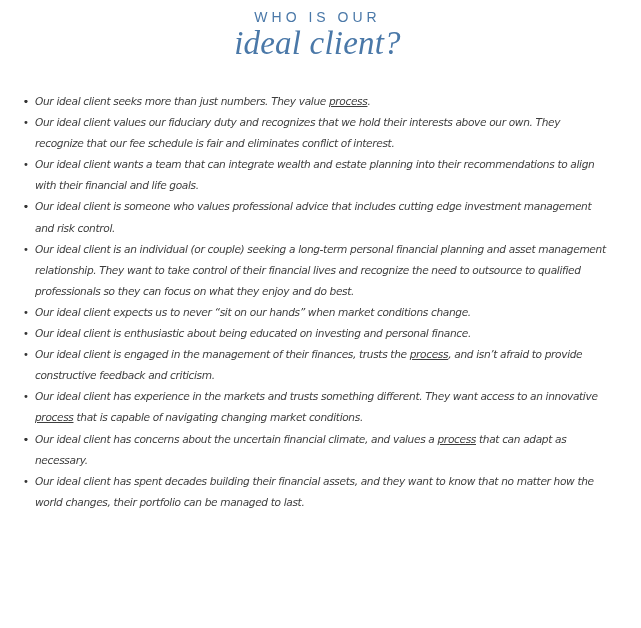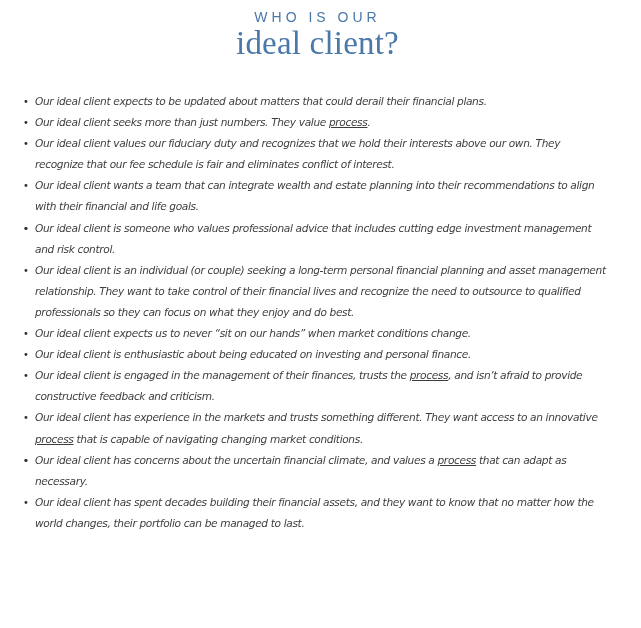--- a/index.html
+++ b/index.html
@@ -27,20 +27,21 @@
       letter-spacing: 4px;
       line-height: 18px;
       margin-left: 18px;
     }
     .heading .title {
       font-family: "Liberation Serif", serif;
       font-size: 33px;
       line-height: 34px;
       margin-left: 18px;
       letter-spacing: 0.2px;
+      font-style: italic;
     }
     ul.client-list {
       position: absolute;
       top: 91px;
       left: 0;
       margin: 0;
       padding: 0 0 0 35px;
       width: 572px;
       list-style: none;
     }
@@ -69,21 +70,21 @@
   </style>
 </head>
 <body>
 
 <div class="heading">
   <div class="kicker">WHO IS OUR</div>
   <div class="title">ideal client?</div>
 </div>
 
 <ul class="client-list">
-  <li><span class="bullet">•</span><span>Our ideal client expects to be updated about matters that could derail their financial plans.</span></li>
+  <li><span class="bullet">•</span></li>
   <li><span class="bullet">•</span><span>Our ideal client seeks more than just numbers. They value </span><a>process</a><span>.</span></li>
   <li><span class="bullet">•</span><span>Our ideal client values our fiduciary duty and recognizes that we hold their interests above our own. They recognize that our fee schedule is fair and eliminates conflict of interest.</span></li>
   <li><span class="bullet">•</span><span>Our ideal client wants a team that can integrate wealth and estate planning into their recommendations to align with their financial and life goals.</span></li>
   <li><span class="bullet">•</span></li>
   <li><span class="bullet">•</span><span>Our ideal client is someone who values professional advice that includes cutting edge investment management and risk control.</span></li>
   <li><span class="bullet">•</span><span>Our ideal client is an individual (or couple) seeking a long-term personal financial planning and asset management relationship. They want to take control of their financial lives and recognize the need to outsource to qualified professionals so they can focus on what they enjoy and do best.</span></li>
   <li><span class="bullet">•</span><span>Our ideal client expects us to never “sit on our hands” when market conditions change.</span></li>
   <li><span class="bullet">•</span><span>Our ideal client is enthusiastic about being educated on investing and personal finance.</span></li>
   <li><span class="bullet">•</span><span>Our ideal client is engaged in the management of their finances, trusts the </span><a>process</a><span>, and isn’t afraid to provide constructive feedback and criticism.</span></li>
   <li><span class="bullet">•</span><span>Our ideal client has experience in the markets and trusts something different. They want access to an innovative </span><a>process</a><span> that is capable of navigating changing market conditions.</span></li>

